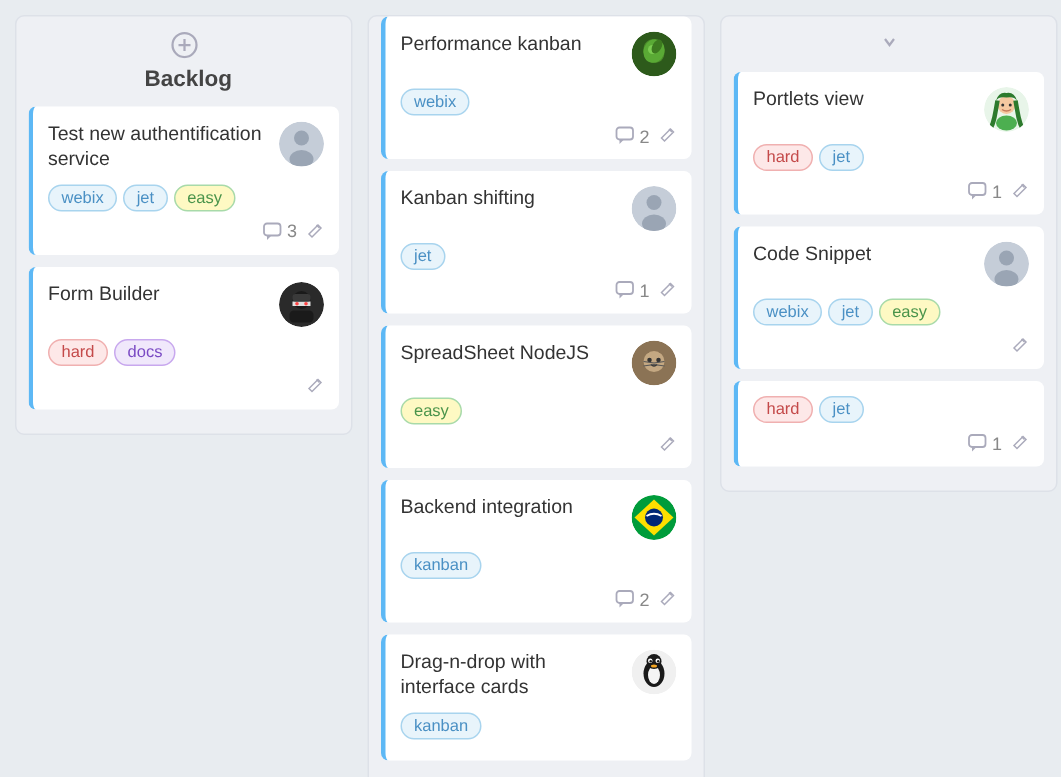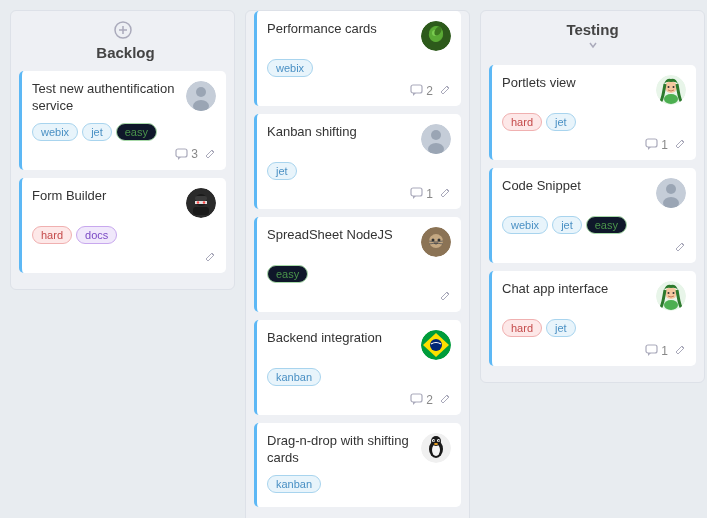--- a/index.html
+++ b/index.html
@@ -102,21 +102,21 @@
       background: #e8f4fb;
       border-color: #a8d4ee;
       color: #4a90c4;
     }
     .tag-red {
       background: #fde8e8;
       border-color: #f0b0b0;
       color: #c44a4a;
     }
     .tag-green {
-      background: #0f172a;
+      background: #fef9c3;
       border-color: #a8daa9;
       color: #4a944b;
     }
     .tag-purple {
       background: #f0e8fb;
       border-color: #c8a8ee;
       color: #7a4ac4;
     }
     .card-footer {
       display: flex;
@@ -206,21 +206,21 @@
                 <line x1="7" y1="3" x2="9" y2="5" stroke="#aab" stroke-width="1"></line>
               </svg></span>
           </div>
         </div>
       </div>
     </div>
     <div class="column">
       <div class="column-body">
         <div class="card">
           <div class="card-header">
-            <div class="card-title">Performance cards</div>
+            <div class="card-title">Performance kanban</div>
             <div class="card-avatar">
               <svg class="avatar-svg" viewBox="0 0 30 30" xmlns="http://www.w3.org/2000/svg">
       <circle cx="15" cy="15" r="15" fill="#2d5a1b"></circle>
       <ellipse cx="15" cy="13" rx="7" ry="8" fill="#4a8a2a" transform="rotate(-20 15 13)"></ellipse>
       <ellipse cx="15" cy="13" rx="7" ry="8" fill="#5aaa35" transform="rotate(20 15 13)"></ellipse>
       <circle cx="14" cy="12" r="3" fill="#7acc50"></circle>
       <ellipse cx="17" cy="10" rx="3" ry="5" fill="#3d7a20" transform="rotate(30 17 10)"></ellipse>
     </svg>
             </div>
           </div>
@@ -322,21 +322,21 @@
               <span>2</span>
             </div>
             <span class="edit-icon"><svg width="12" height="12" viewBox="0 0 12 12">
                 <path d="M2 9 L8 3 L10 5 L4 11 Z" stroke="#aab" stroke-width="1" fill="none"></path>
                 <line x1="7" y1="3" x2="9" y2="5" stroke="#aab" stroke-width="1"></line>
               </svg></span>
           </div>
         </div>
         <div class="card">
           <div class="card-header">
-            <div class="card-title">Drag-n-drop with shifting cards</div>
+            <div class="card-title">Drag-n-drop with interface cards</div>
             <div class="card-avatar">
               <svg class="avatar-svg" viewBox="0 0 30 30" xmlns="http://www.w3.org/2000/svg">
       <circle cx="15" cy="15" r="15" fill="#f0f0f0"></circle>
       <ellipse cx="15" cy="16" rx="7" ry="9" fill="#1a1a1a"></ellipse>
       <ellipse cx="15" cy="17" rx="4" ry="6" fill="#f5f5f5"></ellipse>
       <circle cx="15" cy="8" r="5" fill="#1a1a1a"></circle>
       <circle cx="12.5" cy="7.5" r="1.5" fill="white"></circle>
       <circle cx="17.5" cy="7.5" r="1.5" fill="white"></circle>
       <circle cx="12.8" cy="7.8" r="0.8" fill="#1a1a1a"></circle>
       <circle cx="17.8" cy="7.8" r="0.8" fill="#1a1a1a"></circle>
@@ -345,21 +345,20 @@
             </div>
           </div>
           <div class="tags">
             <span class="tag tag-blue">kanban</span>
           </div>
         </div>
       </div>
     </div>
     <div class="column">
       <div class="column-header">
-        <span style="flex: 1 1 0%; margin-left: 0px;">Testing</span>
         <span class="chevron-icon"><svg width="14" height="14" viewBox="0 0 14 14">
             <polyline points="10,5 7,9 4,5" stroke="#aab" stroke-width="1.5" fill="none"></polyline>
           </svg></span>
       </div>
       <div class="column-body">
         <div class="card">
           <div class="card-header">
             <div class="card-title">Portlets view</div>
             <div class="card-avatar">
               <svg class="avatar-svg" viewBox="0 0 30 30" xmlns="http://www.w3.org/2000/svg">
@@ -410,36 +409,20 @@
             <span class="tag tag-green">easy</span>
           </div>
           <div class="card-footer">
             <span class="edit-icon"><svg width="12" height="12" viewBox="0 0 12 12">
                 <path d="M2 9 L8 3 L10 5 L4 11 Z" stroke="#aab" stroke-width="1" fill="none"></path>
                 <line x1="7" y1="3" x2="9" y2="5" stroke="#aab" stroke-width="1"></line>
               </svg></span>
           </div>
         </div>
         <div class="card">
-          <div class="card-header">
-            <div class="card-title">Chat app interface</div>
-            <div class="card-avatar">
-              <svg class="avatar-svg" viewBox="0 0 30 30" xmlns="http://www.w3.org/2000/svg">
-      <circle cx="15" cy="15" r="15" fill="#e8f5e9"></circle>
-      <circle cx="15" cy="12" r="6" fill="#f5c8a0"></circle>
-      <path d="M8 9 Q10 3 15 4 Q20 3 22 9 Q20 6 15 7 Q10 6 8 9Z" fill="#2d7a2d"></path>
-      <path d="M9 9 Q8 15 7 20 Q6 25 4 28" stroke="#2d7a2d" stroke-width="3" fill="none"></path>
-      <path d="M21 9 Q22 15 23 20 Q24 25 26 28" stroke="#2d7a2d" stroke-width="3" fill="none"></path>
-      <circle cx="12.5" cy="12" r="1" fill="#333"></circle>
-      <circle cx="17.5" cy="12" r="1" fill="#333"></circle>
-      <path d="M12 15 Q15 17 18 15" stroke="#c47a5a" stroke-width="1" fill="none"></path>
-      <ellipse cx="15" cy="24" rx="7" ry="5" fill="#4caf50"></ellipse>
-    </svg>
-            </div>
-          </div>
           <div class="tags">
             <span class="tag tag-red">hard</span>
             <span class="tag tag-blue">jet</span>
           </div>
           <div class="card-footer">
             <div class="comment-count">
               <svg width="13" height="13" viewBox="0 0 13 13">
                 <rect x="1" y="1" width="11" height="8" rx="2" stroke="#aab" stroke-width="1.2" fill="none"></rect>
                 <polyline points="3,9 3,12 6,9" fill="#aab" stroke="none"></polyline>
               </svg>

